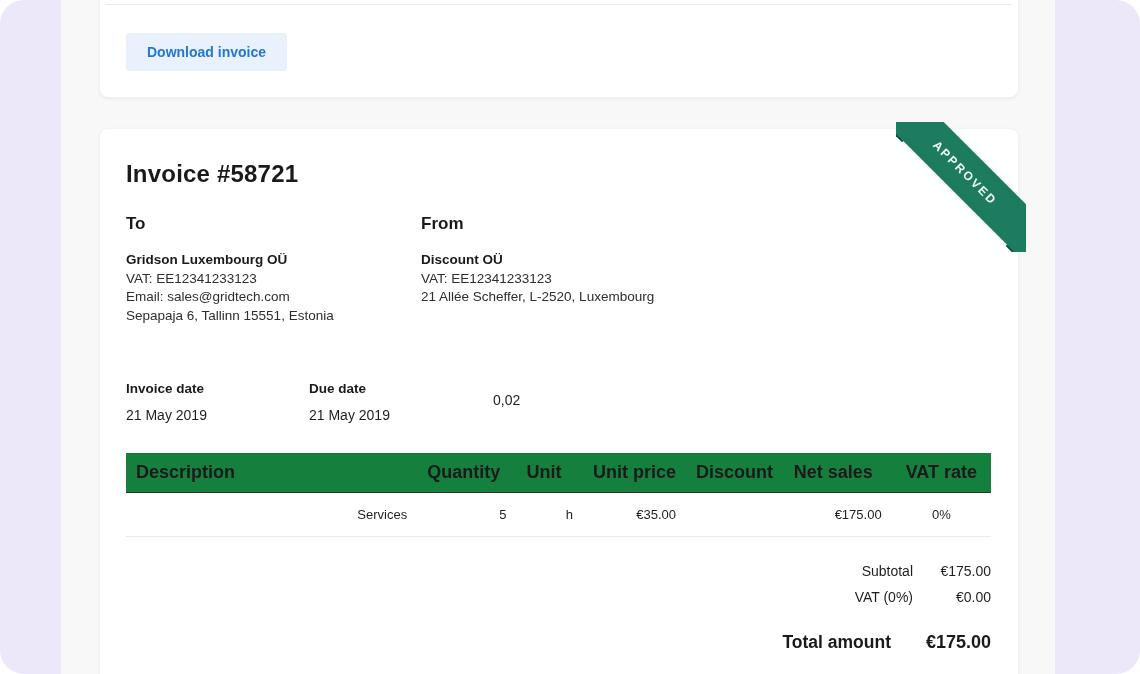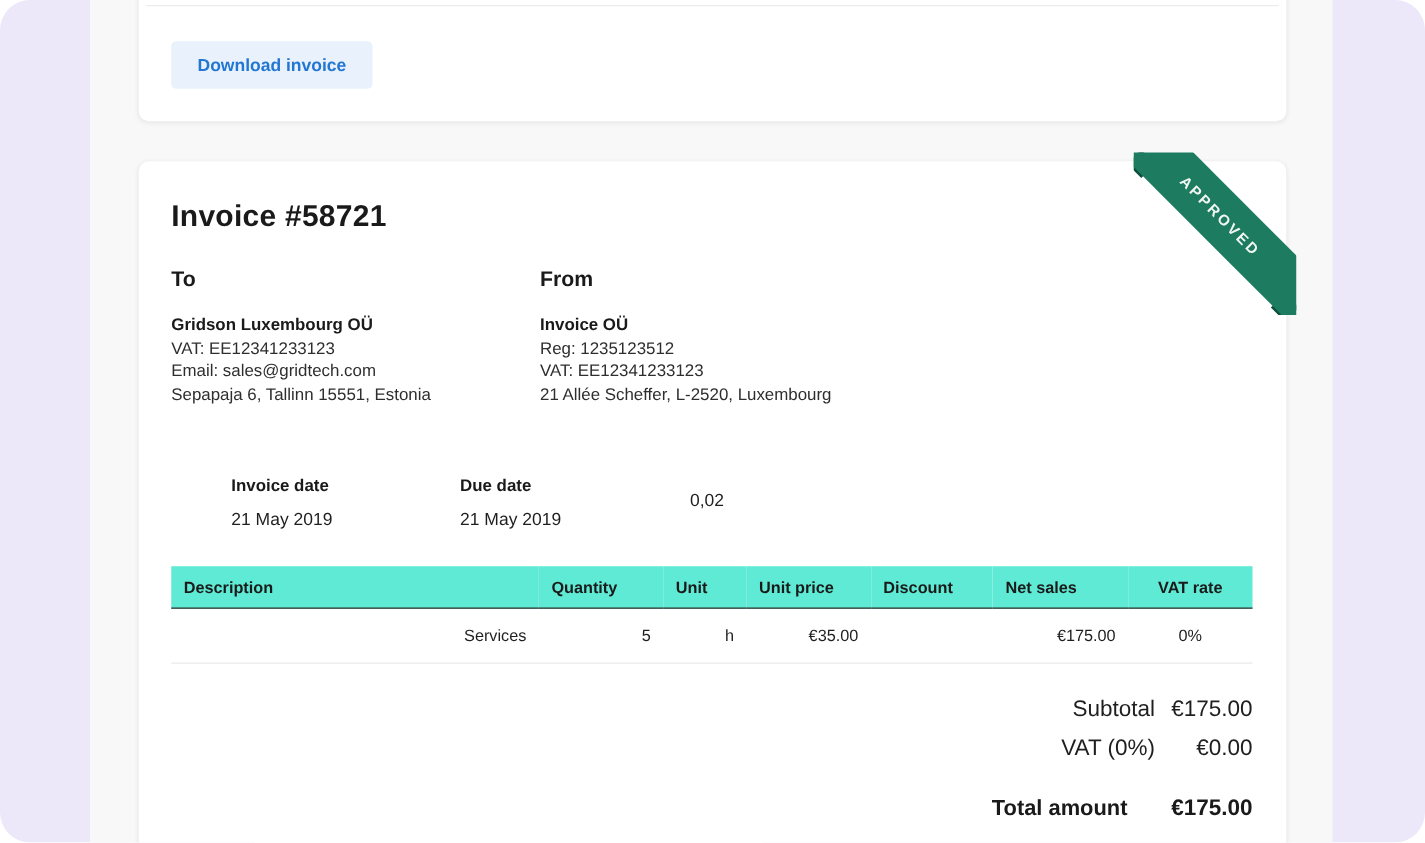--- a/index.html
+++ b/index.html
@@ -9,21 +9,21 @@
     font-family: "Liberation Sans", sans-serif;
     color: #1a1a1a;
     position: relative;
   }
   .app-bg {
     position: absolute; inset: 0;
     background: #ece8fa;
     border-radius: 24px;
   }
   .content-panel {
-    position: absolute; left: 72px; top: 0; bottom: 0; width: 994px;
+    position: absolute; left: 61px; top: 0; bottom: 0; width: 994px;
     background: #f8f8f9;
   }
   .card {
     position: absolute; left: 39px; width: 918px;
     background: #ffffff;
     border-radius: 8px;
     box-shadow: 0 1px 4px rgba(30,30,30,0.08);
   }
   .card-top { top: -20px; height: 117px; }
   .card-top .divider {
@@ -66,49 +66,49 @@
   }
   
   .invoice-title { font-size: 24px; font-weight: bold; letter-spacing: 0.2px; }
   .parties { display: flex; margin-top: 26px; }
   .party-to { width: 295px; }
   .party-from { flex: 1; }
   .party-heading { font-size: 17px; font-weight: bold; margin-bottom: 17px; }
   .company-name { font-size: 13.5px; font-weight: bold; line-height: 18.5px; }
   .party-line { font-size: 13.5px; line-height: 18.5px; color: #2e2e2e; }
   .meta-row { display: flex; margin-top: 56px; }
-  .meta-col-0 { width: 183px; margin-left: 48px; }
+  .meta-col-0 { width: 183px; }
   .meta-col-1 { width: 184px; }
   .meta-col-2 { flex: 1; }
   .meta-label { font-size: 13.5px; font-weight: bold; }
   .meta-value { font-size: 14px; margin-top: 11px; color: #1f1f1f; }
   
   table.items { width: 100%; border-collapse: collapse; margin-top: 30px; }
   table.items th {
-    background: #5eead4;
-    font-size: 13px; font-weight: bold; text-align: left;
+    background: #15803d;
+    font-size: 18px; font-weight: bold; text-align: left;
     padding: 9px 10px;
     border-bottom: 1px solid #2f2f2f;
     white-space: nowrap;
   }
   table.items td {
     font-size: 13px; text-align: right;
     padding: 14px 10px;
     border-bottom: 1px solid #eaeaea;
     color: #1f1f1f;
   }
   table.items th.num, table.items td.num { text-align: center; }
   .col-desc { width: 34%; } .col-qty { width: 11.5%; } .col-unit { width: 7.7%; }
   .col-price { width: 11.5%; } .col-disc { width: 11.3%; } .col-net { width: 12.5%; }
   .col-vat { width: 11.5%; }
   
   .totals { margin-top: 26px; }
   .totals-row {
     display: flex; justify-content: flex-end; align-items: baseline;
-    font-size: 18px; margin-bottom: 10px; color: #1f1f1f;
+    font-size: 14px; margin-bottom: 10px; color: #1f1f1f;
   }
   .t-value { width: 78px; text-align: right; }
   .total-row {
     display: flex; justify-content: flex-end; align-items: baseline;
     margin-top: 27px;
   }
   .total-label { font-size: 17.5px; font-weight: bold; }
   .total-value { width: 100px; text-align: right; font-size: 18px; font-weight: bold; }
 </style>
 </head>
@@ -135,22 +135,21 @@
       <div class="parties">
         <div class="party-to">
           <div class="party-heading">To</div>
           <div class="company-name">Gridson Luxembourg OÜ</div>
           <div class="party-line">VAT: EE12341233123</div>
           <div class="party-line">Email: sales@gridtech.com</div>
           <div class="party-line">Sepapaja 6, Tallinn 15551, Estonia</div>
         </div>
         <div class="party-from">
           <div class="party-heading">From</div>
-          <div class="company-name">Invoice OÜ</div>
-          <div class="party-line">Reg: 1235123512</div>
+          <div class="company-name">Discount OÜ</div>
           <div class="party-line">VAT: EE12341233123</div>
           <div class="party-line">21 Allée Scheffer, L-2520, Luxembourg</div>
         </div>
       </div>
 
       <div class="meta-row">
         <div class="meta-col-0">
           <div class="meta-label">Invoice date</div>
           <div class="meta-value">21 May 2019</div>
         </div>

